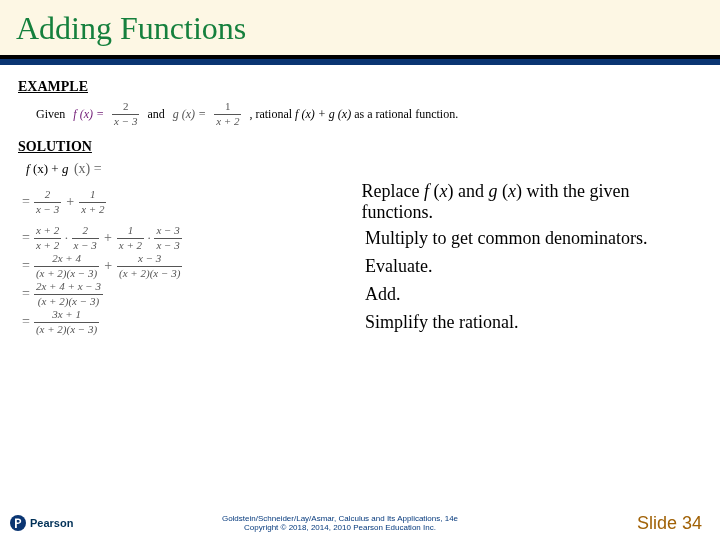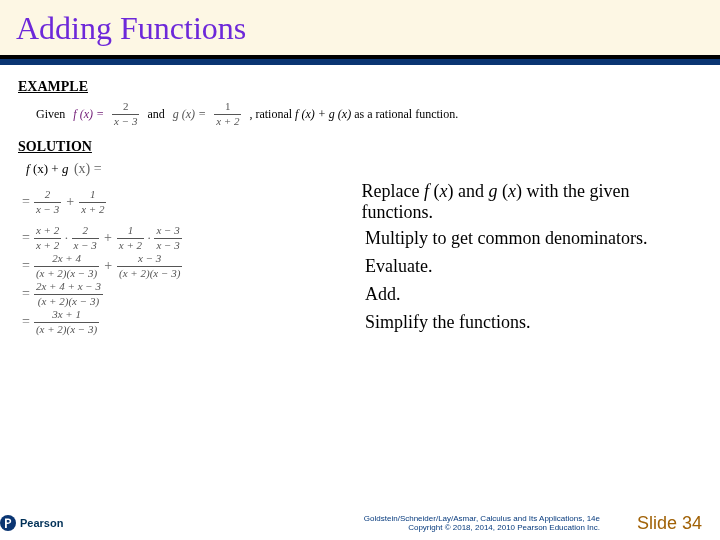--- a/index.html
+++ b/index.html
@@ -1,21 +1,21 @@
 <!DOCTYPE html>
 <html><head>
 <meta charset="utf-8">
 <style>
   * { box-sizing: border-box; margin: 0; padding: 0; }
   html, body { width: 720px; height: 540px; font-family: "Times New Roman", Times, serif; background: #fff; overflow: hidden; }
 
   .slide { width: 720px; height: 540px; display: flex; flex-direction: column; position: relative; }
 
   .title-bar { background: #fdf7e4; padding: 10px 16px 8px 16px; }
-  .title-bar .title { font-family: Garamond, "Times New Roman", serif; font-size: 32px; color: #6d28d9; }
+  .title-bar .title { font-family: Garamond, "Times New Roman", serif; font-size: 32px; color: #15803d; }
 
   .rule-stack { line-height: 0; }
   .rule-top { height: 4px; background: #000; }
   .rule-bottom { height: 6px; background: #0a3572; }
 
   .content { flex: 1 1 auto; padding: 10px 18px 0 18px; font-size: 13px; color:#000;border-radius:24px; }
 
   .hd { font-size: 14px; font-weight: bold; text-decoration: underline; font-family: "Times New Roman", serif; margin: 4px 0 6px 0; }
 
   .given-row { display: flex; align-items: center; gap: 8px; margin: 2px 0 0 18px; font-size: 12px; }
@@ -33,24 +33,24 @@
   .plus { padding: 0 5px; font-size: 14px; color:#666;}
   .times { padding: 0 3px; font-size: 13px; color:#666;}
 
   .frac { display: inline-flex; flex-direction: column; align-items: center; font-family: "Times New Roman", serif; line-height: 1.05; vertical-align: middle; color:#555;}
   .frac .num, .frac .den { font-size: 11px; white-space: nowrap; padding: 0 2px; }
   .frac .bar { align-self: stretch; height: 1px; background: #555; margin: 1px 0; }
 
   .it { font-style: italic; }
 
   .footer { position: absolute; left:0; right:0; bottom:0; height: 34px; display:flex; align-items:center; }
-  .footer .logo { width: 80px; display:flex; align-items:center; padding-left:0; gap:4px;}
+  .footer .logo { width: 80px; display:flex; align-items:center; padding-left:10px; gap:4px;}
   .footer .logo svg { display:block;}
   .footer .logo-text{ color:#003057; font-weight:bold; font-family: Arial, sans-serif; font-size: 11px;}
-  .footer .credit { flex:1; text-align:right; font-size:8px; color:#063a7d; font-family: Arial, sans-serif; line-height:1.15;}
+  .footer .credit { flex:1; text-align:center; font-size:8px; color:#063a7d; font-family: Arial, sans-serif; line-height:1.15;}
   .footer .pagelabel { width:120px; text-align:right; padding-right:18px; font-family: Arial, sans-serif; font-size:18px; color:#a16207;}
 </style>
 </head>
 <body>
 
 <div class="slide">
 
   <div class="title-bar">
     <div class="title">Adding Functions</div>
   </div>
@@ -166,21 +166,21 @@
         </div>
         <div class="step">
           <div class="math">
             <span class="eq">=</span>
             <span class="frac">
               <span class="num it">3x + 1</span>
               <span class="bar"></span>
               <span class="den it">(x + 2)(x − 3)</span>
             </span>
           </div>
-          <div class="explain">Simplify the functions.</div>
+          <div class="explain">Simplify the rational.</div>
         </div>
       </div>
 
   </div>
 
   <div class="footer">
     <div class="logo">
       <svg width="16" height="16" viewBox="0 0 16 16">
         <circle cx="8" cy="8" r="8" fill="#0a3572"></circle>
         <path d="M5 3.5h3.2c1.9 0 3 1 3 2.6 0 1.8-1.3 2.8-3.2 2.8H6.8V13H5V3.5zm1.8 1.4v2.7h1.2c1 0 1.6-.5 1.6-1.35 0-.85-.6-1.35-1.6-1.35H6.8z" fill="#fff"></path>

